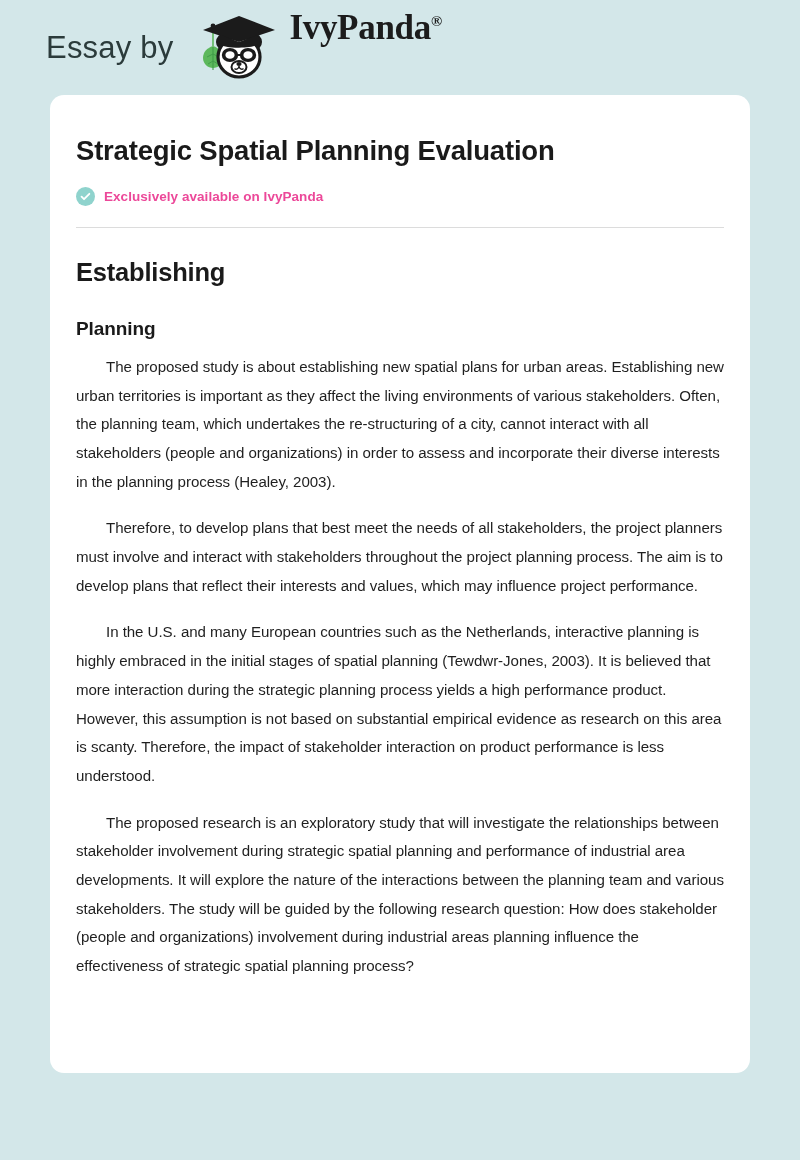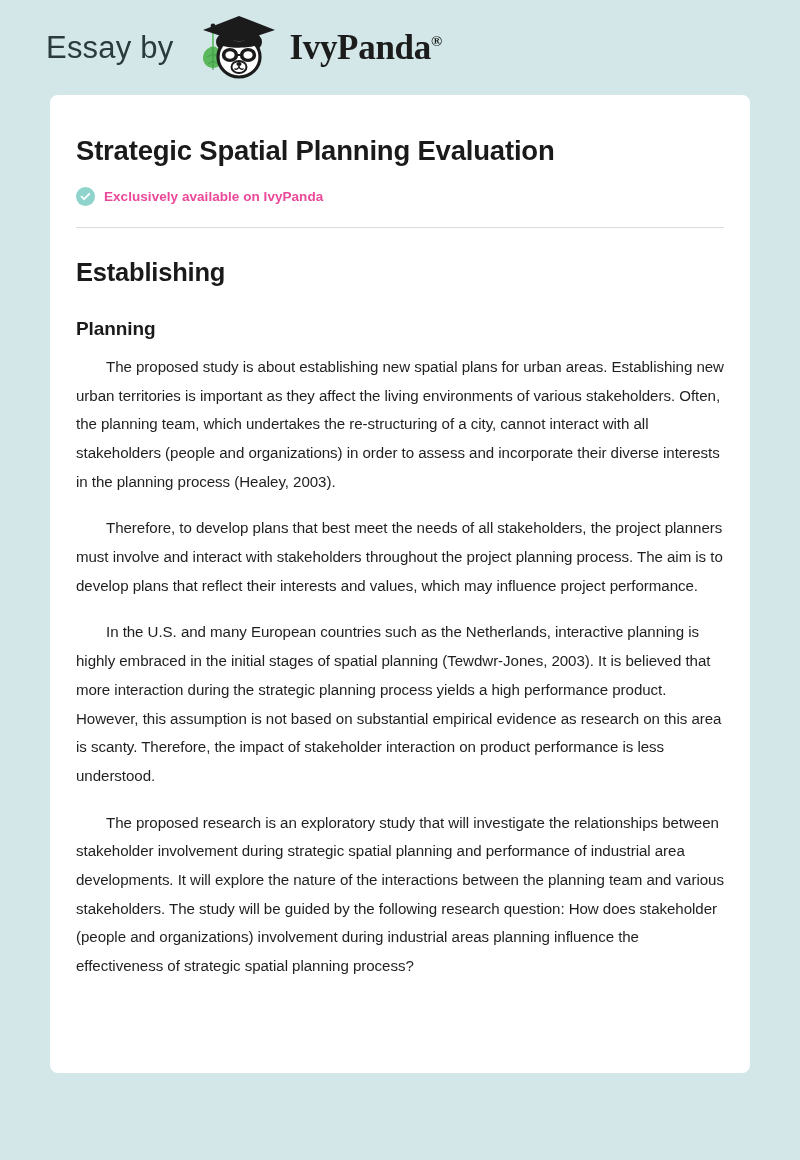--- a/index.html
+++ b/index.html
@@ -30,21 +30,20 @@
   }
   .essay-by {
     font-size: 31px;
     color: #2b3b3b;
     letter-spacing: .2px;
     font-family: "Liberation Sans", sans-serif;
     line-height: 1;
   }
   .brand-lockup {
     display: flex;
-    align-items: center;
     gap: 6px;
   }
   .panda-logo {
     display: block;
     width: 96px;
     height: 76px;
   }
   .brand-word {
     font-family: "Liberation Serif", serif;
     font-size: 35px;
@@ -61,21 +60,21 @@
     vertical-align: super;
     line-height: 1;
   }
 
   
   .paper-card {
     position: relative;
     width: 700px;
     margin: 0 auto;
     background: #ffffff;
-    border-radius: 8px;
+    border-radius: 14px;
     min-height: 978px;
     box-sizing: border-box;
     padding: 34px 26px 40px 26px;
   }
 
   .doc-title {
     font-size: 27.5px;
     font-weight: 700;
     color: #1a1a1a;
     margin: 6px 0 0 0;

